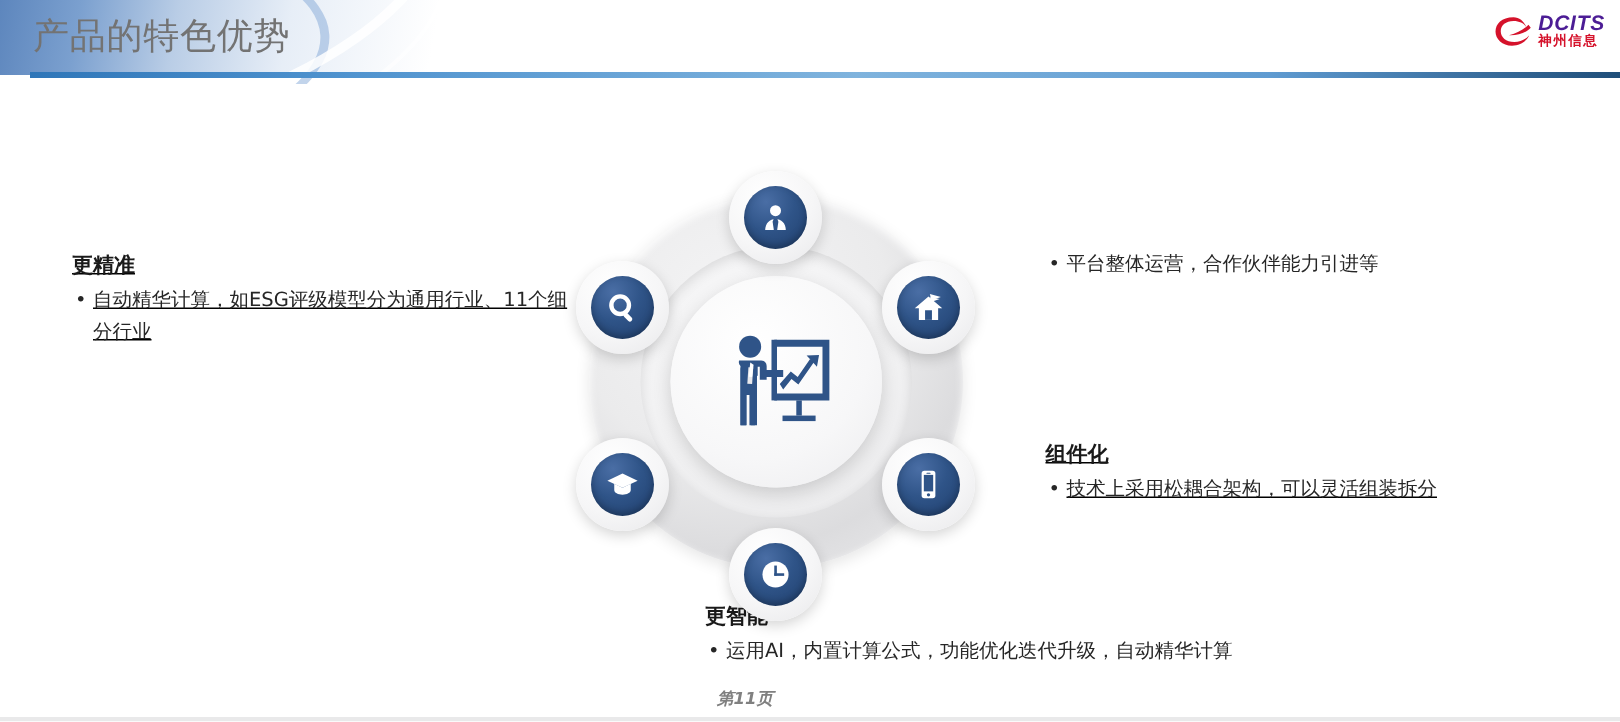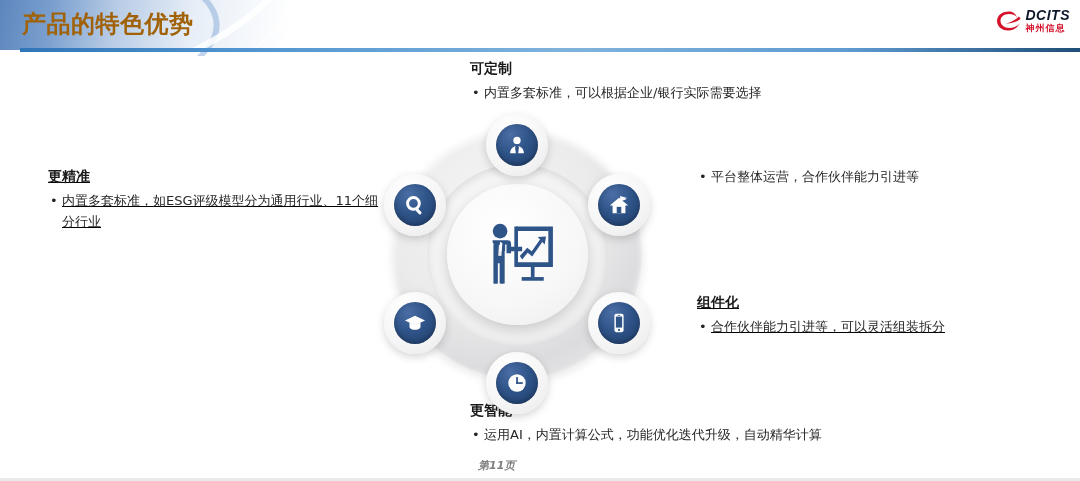--- a/index.html
+++ b/index.html
@@ -80,22 +80,22 @@
     width: 640px; height: 200px;
     border: 6px solid rgba(120,160,210,0.45);
     transform: rotate(-3deg);
   }
 
   .header-title {
     position: absolute;
     left: 22px;
     top: 7px;
     font-size: 24px;
-    font-weight: bold;
-    color: #a16207;
+    font-weight: normal;
+    color: #737373;
     letter-spacing: 0.5px;
     line-height: 34px;
     z-index: 6;
     font-family: "DejaVu Sans", "Liberation Sans", sans-serif;
     text-align: right;
   }
 
   .header-rule {
     position: absolute;
     left: 20px;
@@ -119,21 +119,21 @@
     display: flex;
     align-items: center;
     gap: 4px;
     z-index: 8;
   }
   .logo-mark { width: 26px; height: 22px; display: block; }
   .logo-text { display: flex; flex-direction: column; line-height: 1; }
   .logo-en {
     font-size: 14px;
     font-weight: bold;
-    color: #0f172a;
+    color: #4c1d95;
     font-style: italic;
     letter-spacing: 0.5px;
     font-family: "Liberation Sans", sans-serif;
   }
   .logo-cn {
     font-size: 9px;
     font-weight: bold;
     color: #d5122b;
     letter-spacing: 1px;
     margin-top: 2px;
@@ -285,45 +285,39 @@
       </svg>
       <div class="logo-text">
         <span class="logo-en">DCITS</span>
         <span class="logo-cn">神州信息</span>
       </div>
     </div>
 
     <div class="header-rule"></div>
   </div>
 
-  <div class="block" id="block-customizable">
-    <div class="block-title">可定制</div>
-    <ul class="bullets">
-      <li>内置多套标准，可以根据企业/银行实际需要选择</li>
-    </ul>
-  </div>
 
   <div class="block" id="block-accurate">
     <div class="block-title">更精准</div>
     <ul class="bullets">
-      <li>内置多套标准，如ESG评级模型分为通用行业、11个细分行业</li>
+      <li>自动精华计算，如ESG评级模型分为通用行业、11个细分行业</li>
     </ul>
   </div>
 
   <div class="block" id="block-service">
     <ul class="bullets">
       <li>平台整体运营，合作伙伴能力引进等</li>
     </ul>
   </div>
 
 
   <div class="block" id="block-component">
     <div class="block-title">组件化</div>
     <ul class="bullets">
-      <li>合作伙伴能力引进等，可以灵活组装拆分</li>
+      <li>技术上采用松耦合架构，可以灵活组装拆分</li>
     </ul>
   </div>
 
   <div class="block" id="block-intelligent">
     <div class="block-title">更智能</div>
     <ul class="bullets">
       <li>运用AI，内置计算公式，功能优化迭代升级，自动精华计算</li>
     </ul>
   </div>
 

